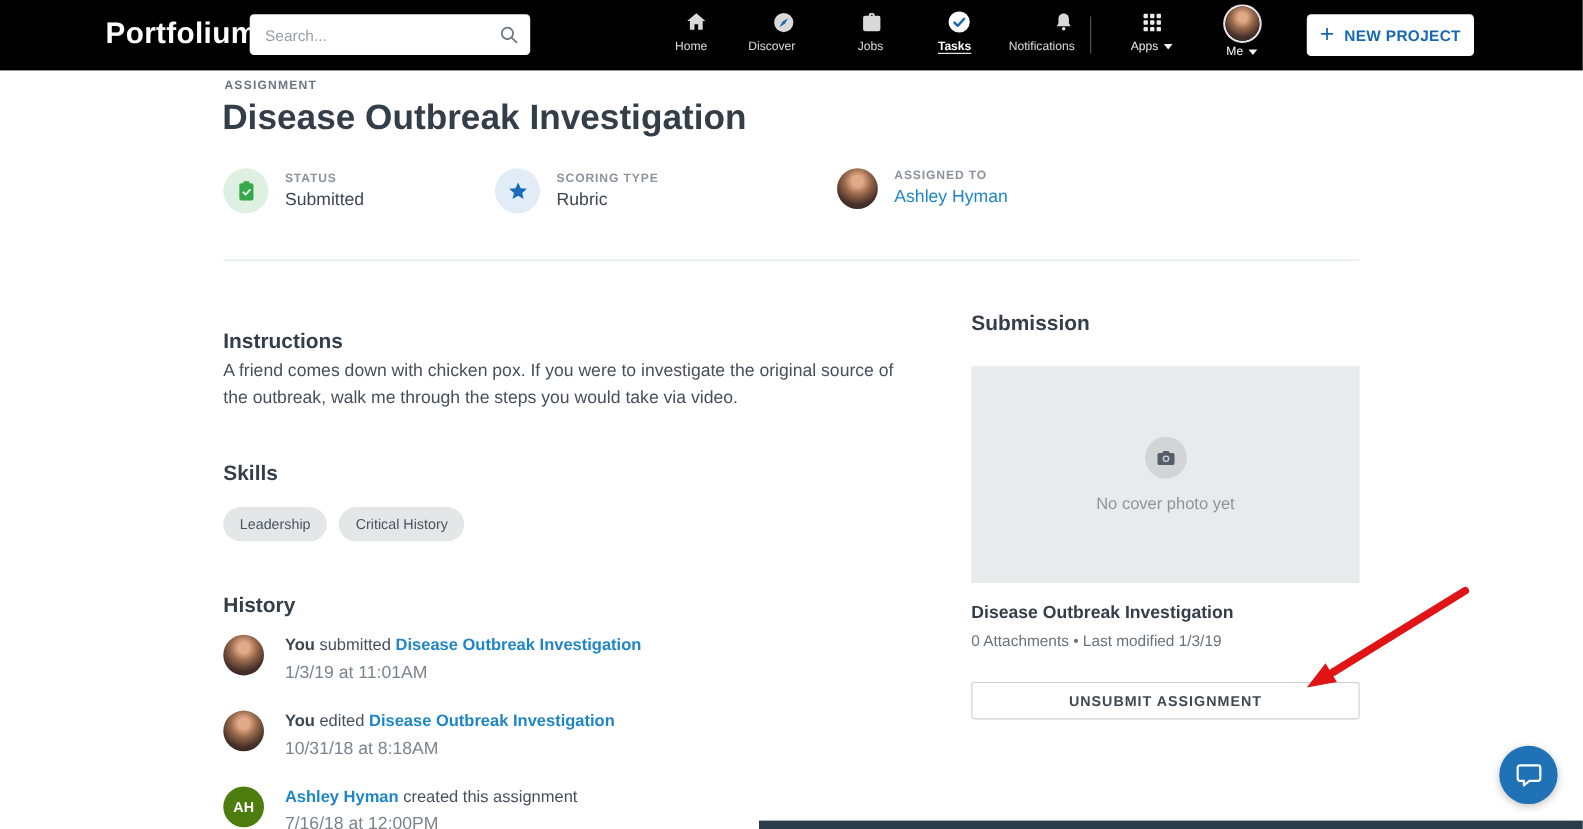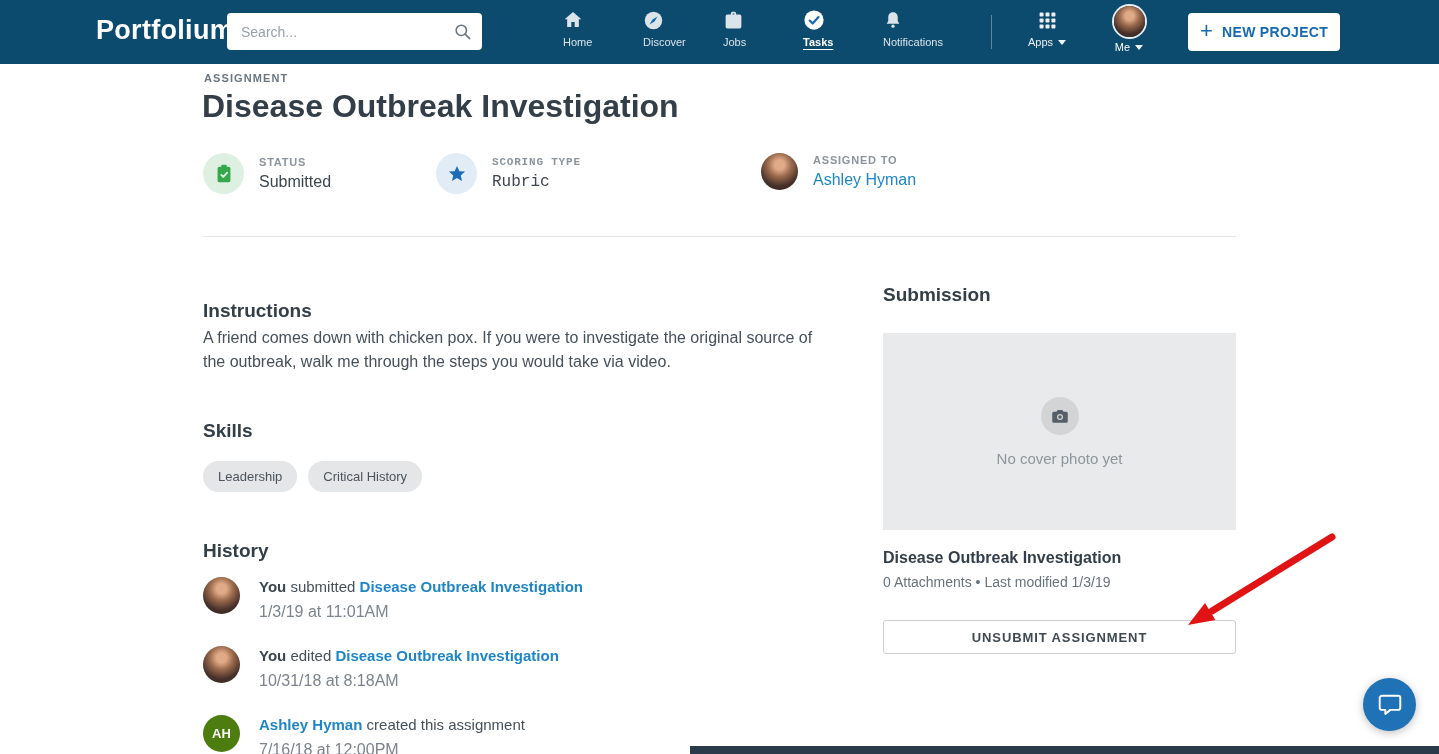--- a/index.html
+++ b/index.html
@@ -1,27 +1,27 @@
 <!DOCTYPE html>
 <html><head>
 <meta charset="utf-8">
 <style>
   html,body{margin:0;padding:0;background:#fff;}
   .page{position:relative;width:1439px;height:754px;background:#fff;overflow:hidden;
         font-family:"Liberation Sans",sans-serif;color:#333e48;}
 
   
-  .topbar{position:absolute;left:0;top:0;width:1439px;height:64px;background:#0c4a6e;}
+  .topbar{position:absolute;left:0;top:0;width:1439px;height:64px;background:#000000;}
   .logo{position:absolute;left:96px;top:15px;color:#fff;font-size:27px;font-weight:700;letter-spacing:.3px;cursor:pointer;}
   .search{position:absolute;left:227px;top:13px;width:255px;height:37px;background:#fff;border-radius:4px;display:flex;align-items:center;}
   .search input{flex:1;border:0;outline:0;background:transparent;padding:0 6px 0 14px;font-size:14px;color:#333e48;font-family:inherit;}
   .search input::placeholder{color:#98a1a9;}
   .search .sicon{margin-right:10px;display:flex;cursor:pointer;}
   .nav{position:absolute;left:563px;top:9px;display:flex;}
-  .nav-item{width:80px;display:flex;flex-direction:column;align-items:flex-start;gap:5px;color:rgba(255,255,255,.85);cursor:pointer;}
+  .nav-item{width:80px;display:flex;flex-direction:column;align-items:flex-end;gap:5px;color:rgba(255,255,255,.85);cursor:pointer;}
   .nav-item.wide{width:94px;}
   .nav-item .nicon{height:22px;display:flex;align-items:center;}
   .nav-item .nlabel{font-size:11px;}
   .nav-item.active{color:#fff;}
   .nav-item.active .nlabel{font-weight:700;text-decoration:underline;text-underline-offset:3px;}
   .vdivider{position:absolute;left:991px;top:15px;width:1px;height:34px;background:rgba(255,255,255,.35);}
   .apps-item{position:absolute;left:1012px;top:9px;width:70px;display:flex;flex-direction:column;align-items:center;gap:5px;color:rgba(255,255,255,.92);cursor:pointer;}
   .apps-item .nlabel{font-size:11px;display:flex;align-items:center;}
   .me-item{position:absolute;left:1104px;top:6px;width:50px;display:flex;flex-direction:column;align-items:center;gap:4px;color:#fff;cursor:pointer;}
   .me-item .nlabel{font-size:11px;display:flex;align-items:center;}
@@ -188,21 +188,21 @@
           <rect x="9" y="2" width="6" height="4" rx="1" fill="#35a84c"></rect>
           <path d="M9 13l2.2 2.2 4.3-4.7" stroke="#def0e2" stroke-width="2" fill="none" stroke-linecap="round" stroke-linejoin="round"></path>
         </svg>
     </span>
     <span class="meta-text">
       <div class="meta-label">STATUS</div>
       <div class="meta-value">Submitted</div>
     </span>
   </div>
 
-  <div class="meta-block" style="left:436px;font-family:Liberation Mono, monospace;">
+  <div class="meta-block" style="left:450px;">
     <span class="meta-icon blue">
       <svg width="22" height="22" viewBox="0 0 24 24">
           <polygon fill="#1b6bb8" points="12,3.2 14.6,8.9 20.8,9.4 16.1,13.5 17.5,19.6 12,16.4 6.5,19.6 7.9,13.5 3.2,9.4 9.4,8.9"></polygon>
         </svg>
     </span>
     <span class="meta-text">
       <div class="meta-label">SCORING TYPE</div>
       <div class="meta-value">Rubric</div>
     </span>
   </div>

